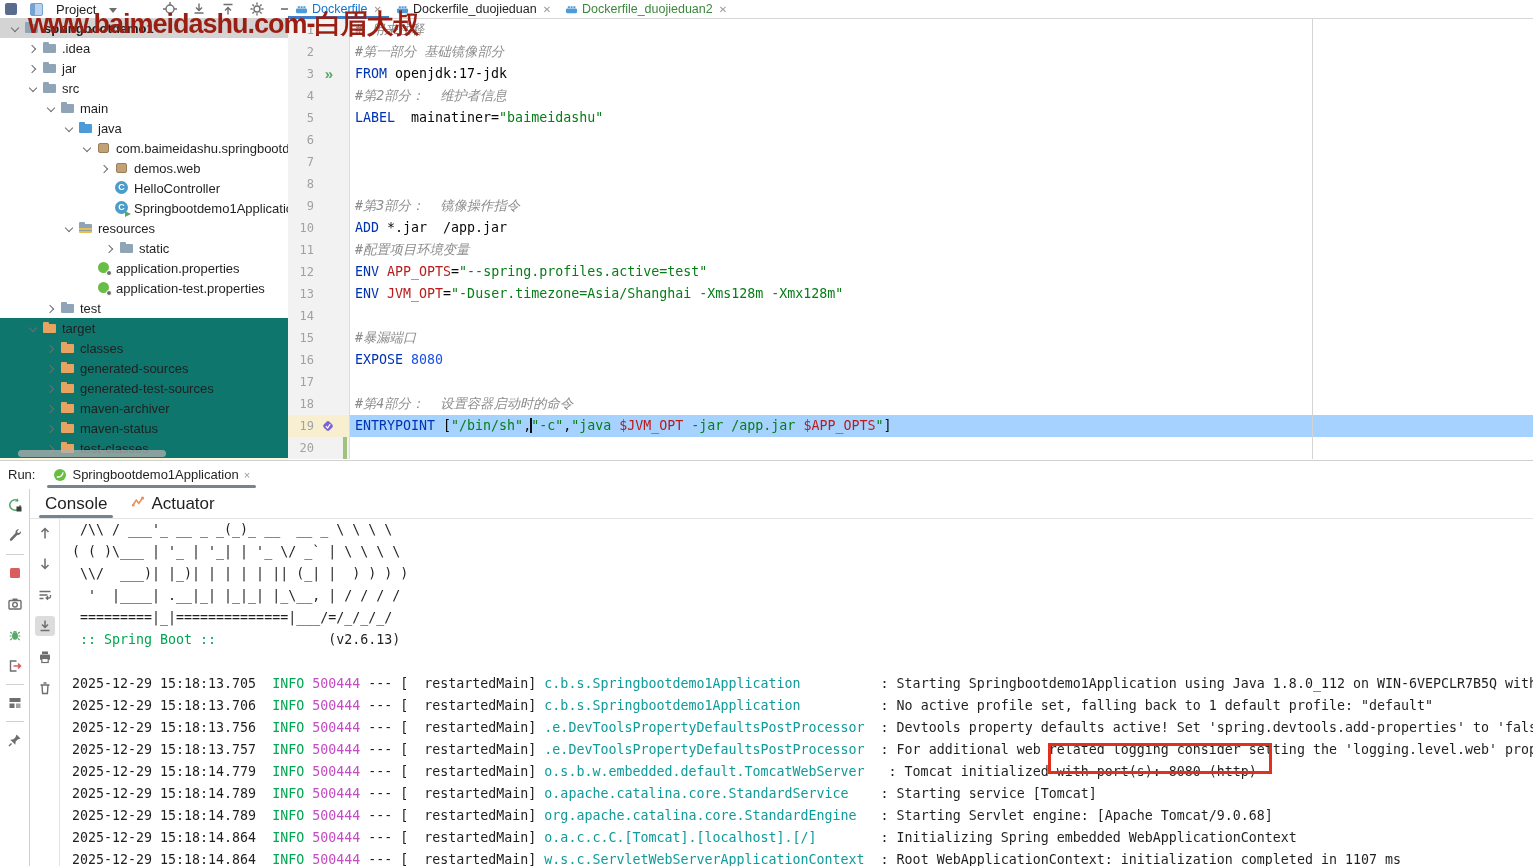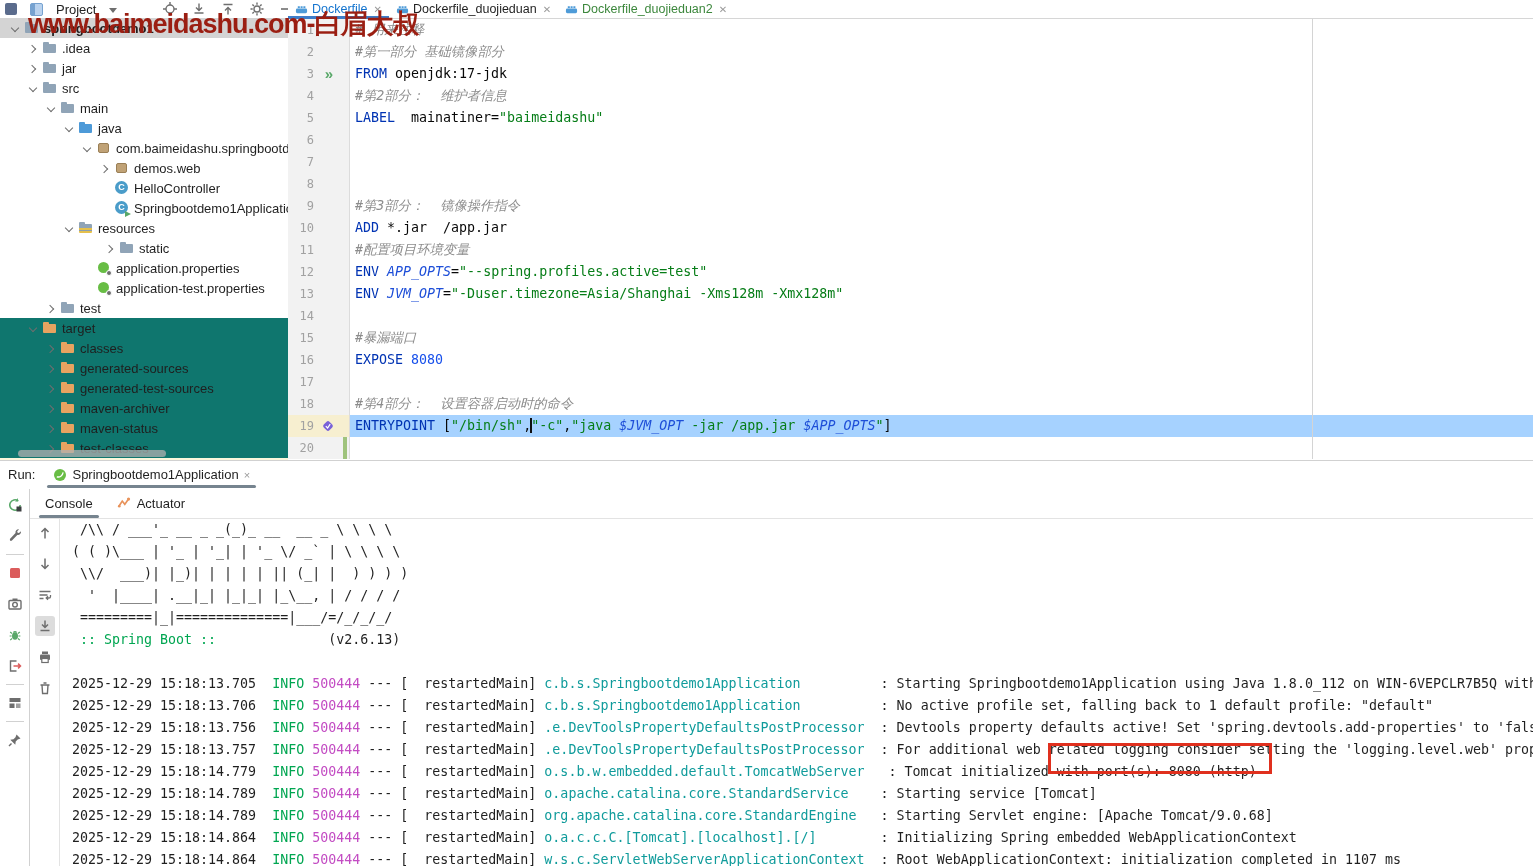--- a/index.html
+++ b/index.html
@@ -64,41 +64,41 @@
   .ed-gutter .gico{width:20px;height:16px;margin-left:4px;display:flex;align-items:center;justify-content:center;}
   .ed-gutter.cur{background:#f7efd0;}
   .ed-gutter .vcs{position:absolute;right:2px;top:0;bottom:0;width:4px;background:#9fc37d;}
   .ed-code{flex:1;height:22px;overflow:hidden;}
   .ed-code pre{margin:0;padding:0 0 0 5px;font-size:13.3px;line-height:22px;color:#080808;
                font-family:"DejaVu Sans Mono","Liberation Mono",monospace;}
   .ed-line.selected .ed-code{background:#a6d2ff;}
   .seg-c{color:#8c8c8c;font-style:italic;}
   .seg-k{color:#0033b3;}
   .seg-str{color:#067d17;}
-  .seg-v{color:#1d4ed8;font-style:italic;}
+  .seg-v{color:#b91c1c;}
   .seg-n{color:#1750eb;}
   .caret{display:inline-block;width:1.5px;height:15px;background:#101010;vertical-align:text-bottom;margin:0 -0.75px;}
   .run-marker{color:#59a869;font-size:15px;font-weight:bold;letter-spacing:-2px;line-height:14px;}
   .action-ico svg{width:14px;height:14px;display:block;}
   #margin-guide{position:absolute;left:1024px;top:0;bottom:0;width:1px;background:#d4d4d4;pointer-events:none;}
 
   
   #run-panel{position:absolute;left:0;top:460px;right:0;bottom:0;border-top:1px solid #d1d1d1;background:#fff;}
   #run-header{height:27px;display:flex;align-items:center;padding-left:8px;font-size:13px;color:#1f1f1f;}
   #run-tab{display:flex;align-items:center;gap:5px;margin-left:12px;height:100%;position:relative;padding:0 6px;cursor:pointer;}
   #run-tab::after{content:"";position:absolute;left:0;right:0;bottom:0;height:3px;background:#76848f;border-radius:2px;}
   #run-tab svg{width:14px;height:14px;}
   #run-tab .close{color:#9a9a9a;font-size:11px;}
   #run-body{position:absolute;left:0;top:28px;right:0;bottom:0;}
   #rp-col1{position:absolute;left:0;top:0;bottom:0;width:30px;border-right:1px solid #d1d1d1;
            display:flex;flex-direction:column;align-items:center;padding-top:6px;gap:11px;box-sizing:border-box;}
   #rp-col1 .sep{width:18px;height:1px;background:#d1d1d1;margin:-3px 0;}
   #view-tabs{position:absolute;left:30px;right:0;top:0;height:29px;border-bottom:1px solid #e3e3e3;
              display:flex;align-items:stretch;padding-left:5px;gap:4px;background:#fff;}
-  .vtab{display:flex;align-items:center;gap:5px;padding:0 10px;font-size:13px;color:#1f1f1f;position:relative;cursor:pointer;justify-content:flex-end;}
+  .vtab{display:flex;align-items:center;gap:5px;padding:0 10px;font-size:17px;color:#1f1f1f;position:relative;cursor:pointer;justify-content:flex-end;}
   .vtab.selected::after{content:"";position:absolute;left:4px;right:4px;bottom:0;height:3px;background:#76848f;border-radius:2px;}
   .vtab svg{width:15px;height:15px;}
   #rp-col2{position:absolute;left:30px;top:29px;bottom:0;width:30px;border-right:1px solid #e3e3e3;
            display:flex;flex-direction:column;align-items:center;padding-top:5px;gap:11px;box-sizing:border-box;}
   .cicon{width:20px;height:20px;display:flex;align-items:center;justify-content:center;border-radius:3px;cursor:pointer;}
   .cicon svg{width:16px;height:16px;display:block;}
   .cicon.selected{background:#dcdcdc;}
   #console{position:absolute;left:60px;top:29px;right:0;bottom:0;overflow:hidden;padding:1px 0 0 12px;}
   .cline{height:22px;white-space:pre;font-size:13.3px;line-height:22px;color:#1f1f1f;
          font-family:"DejaVu Sans Mono","Liberation Mono",monospace;}

